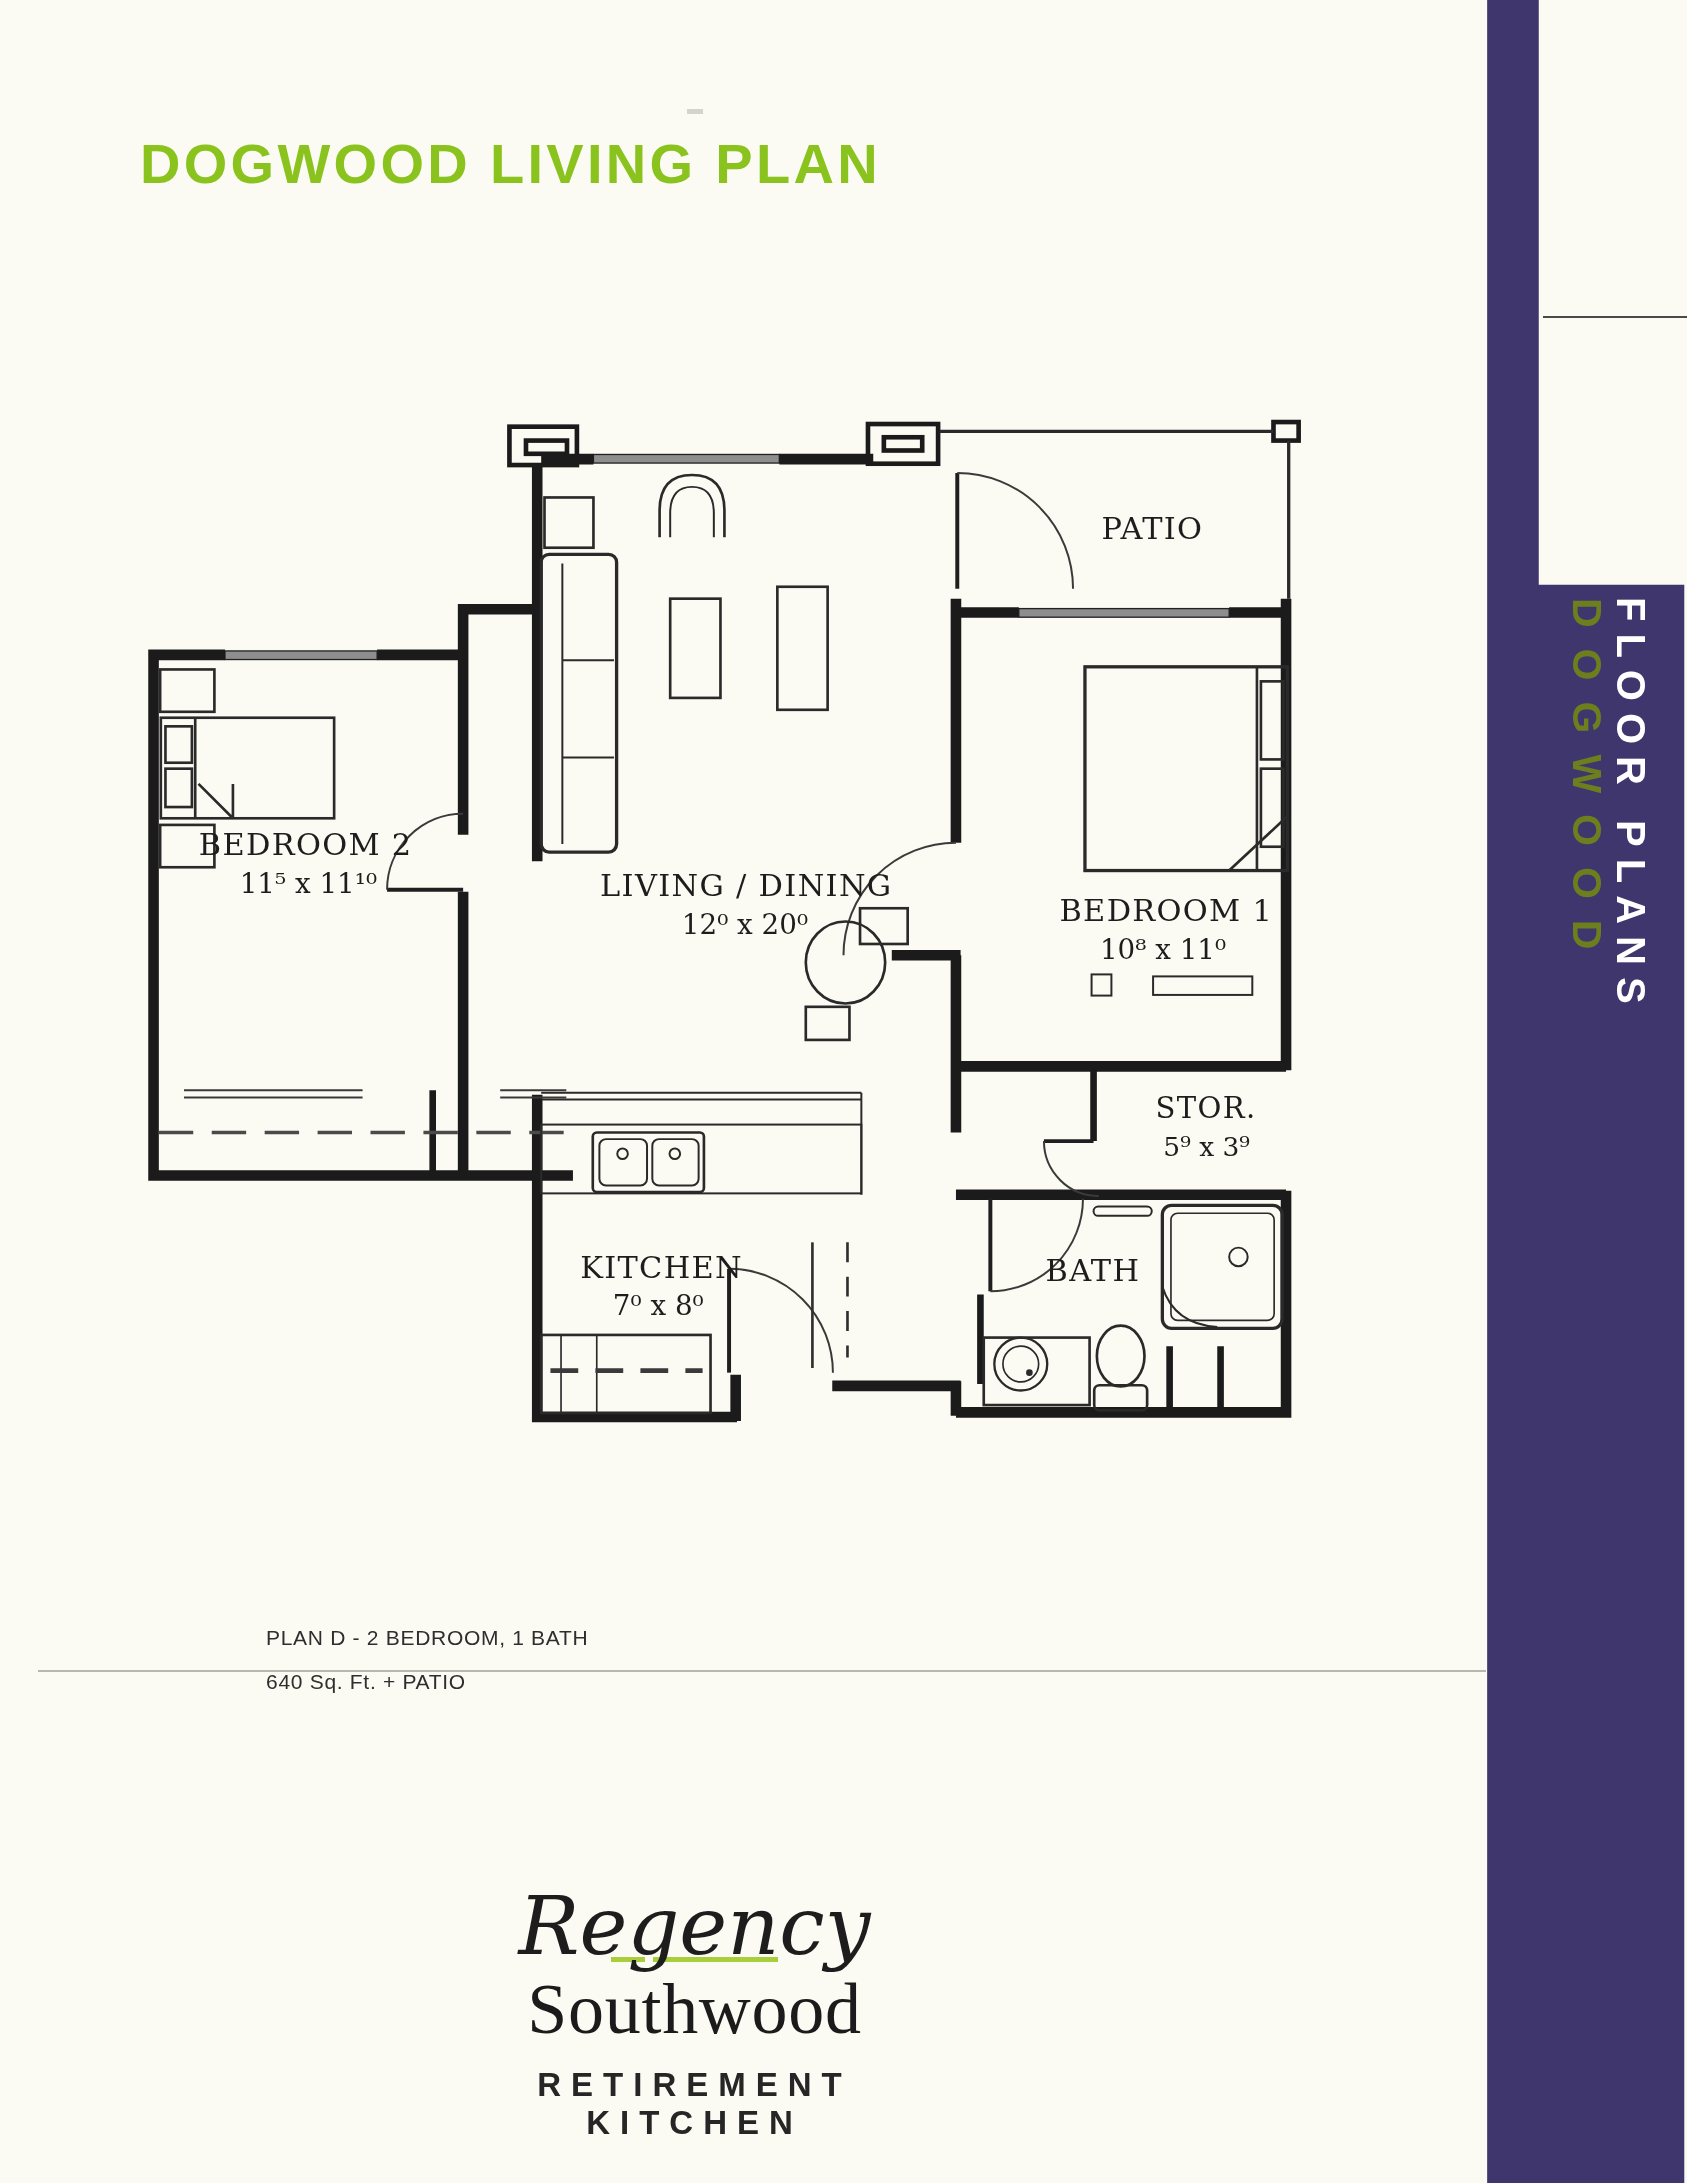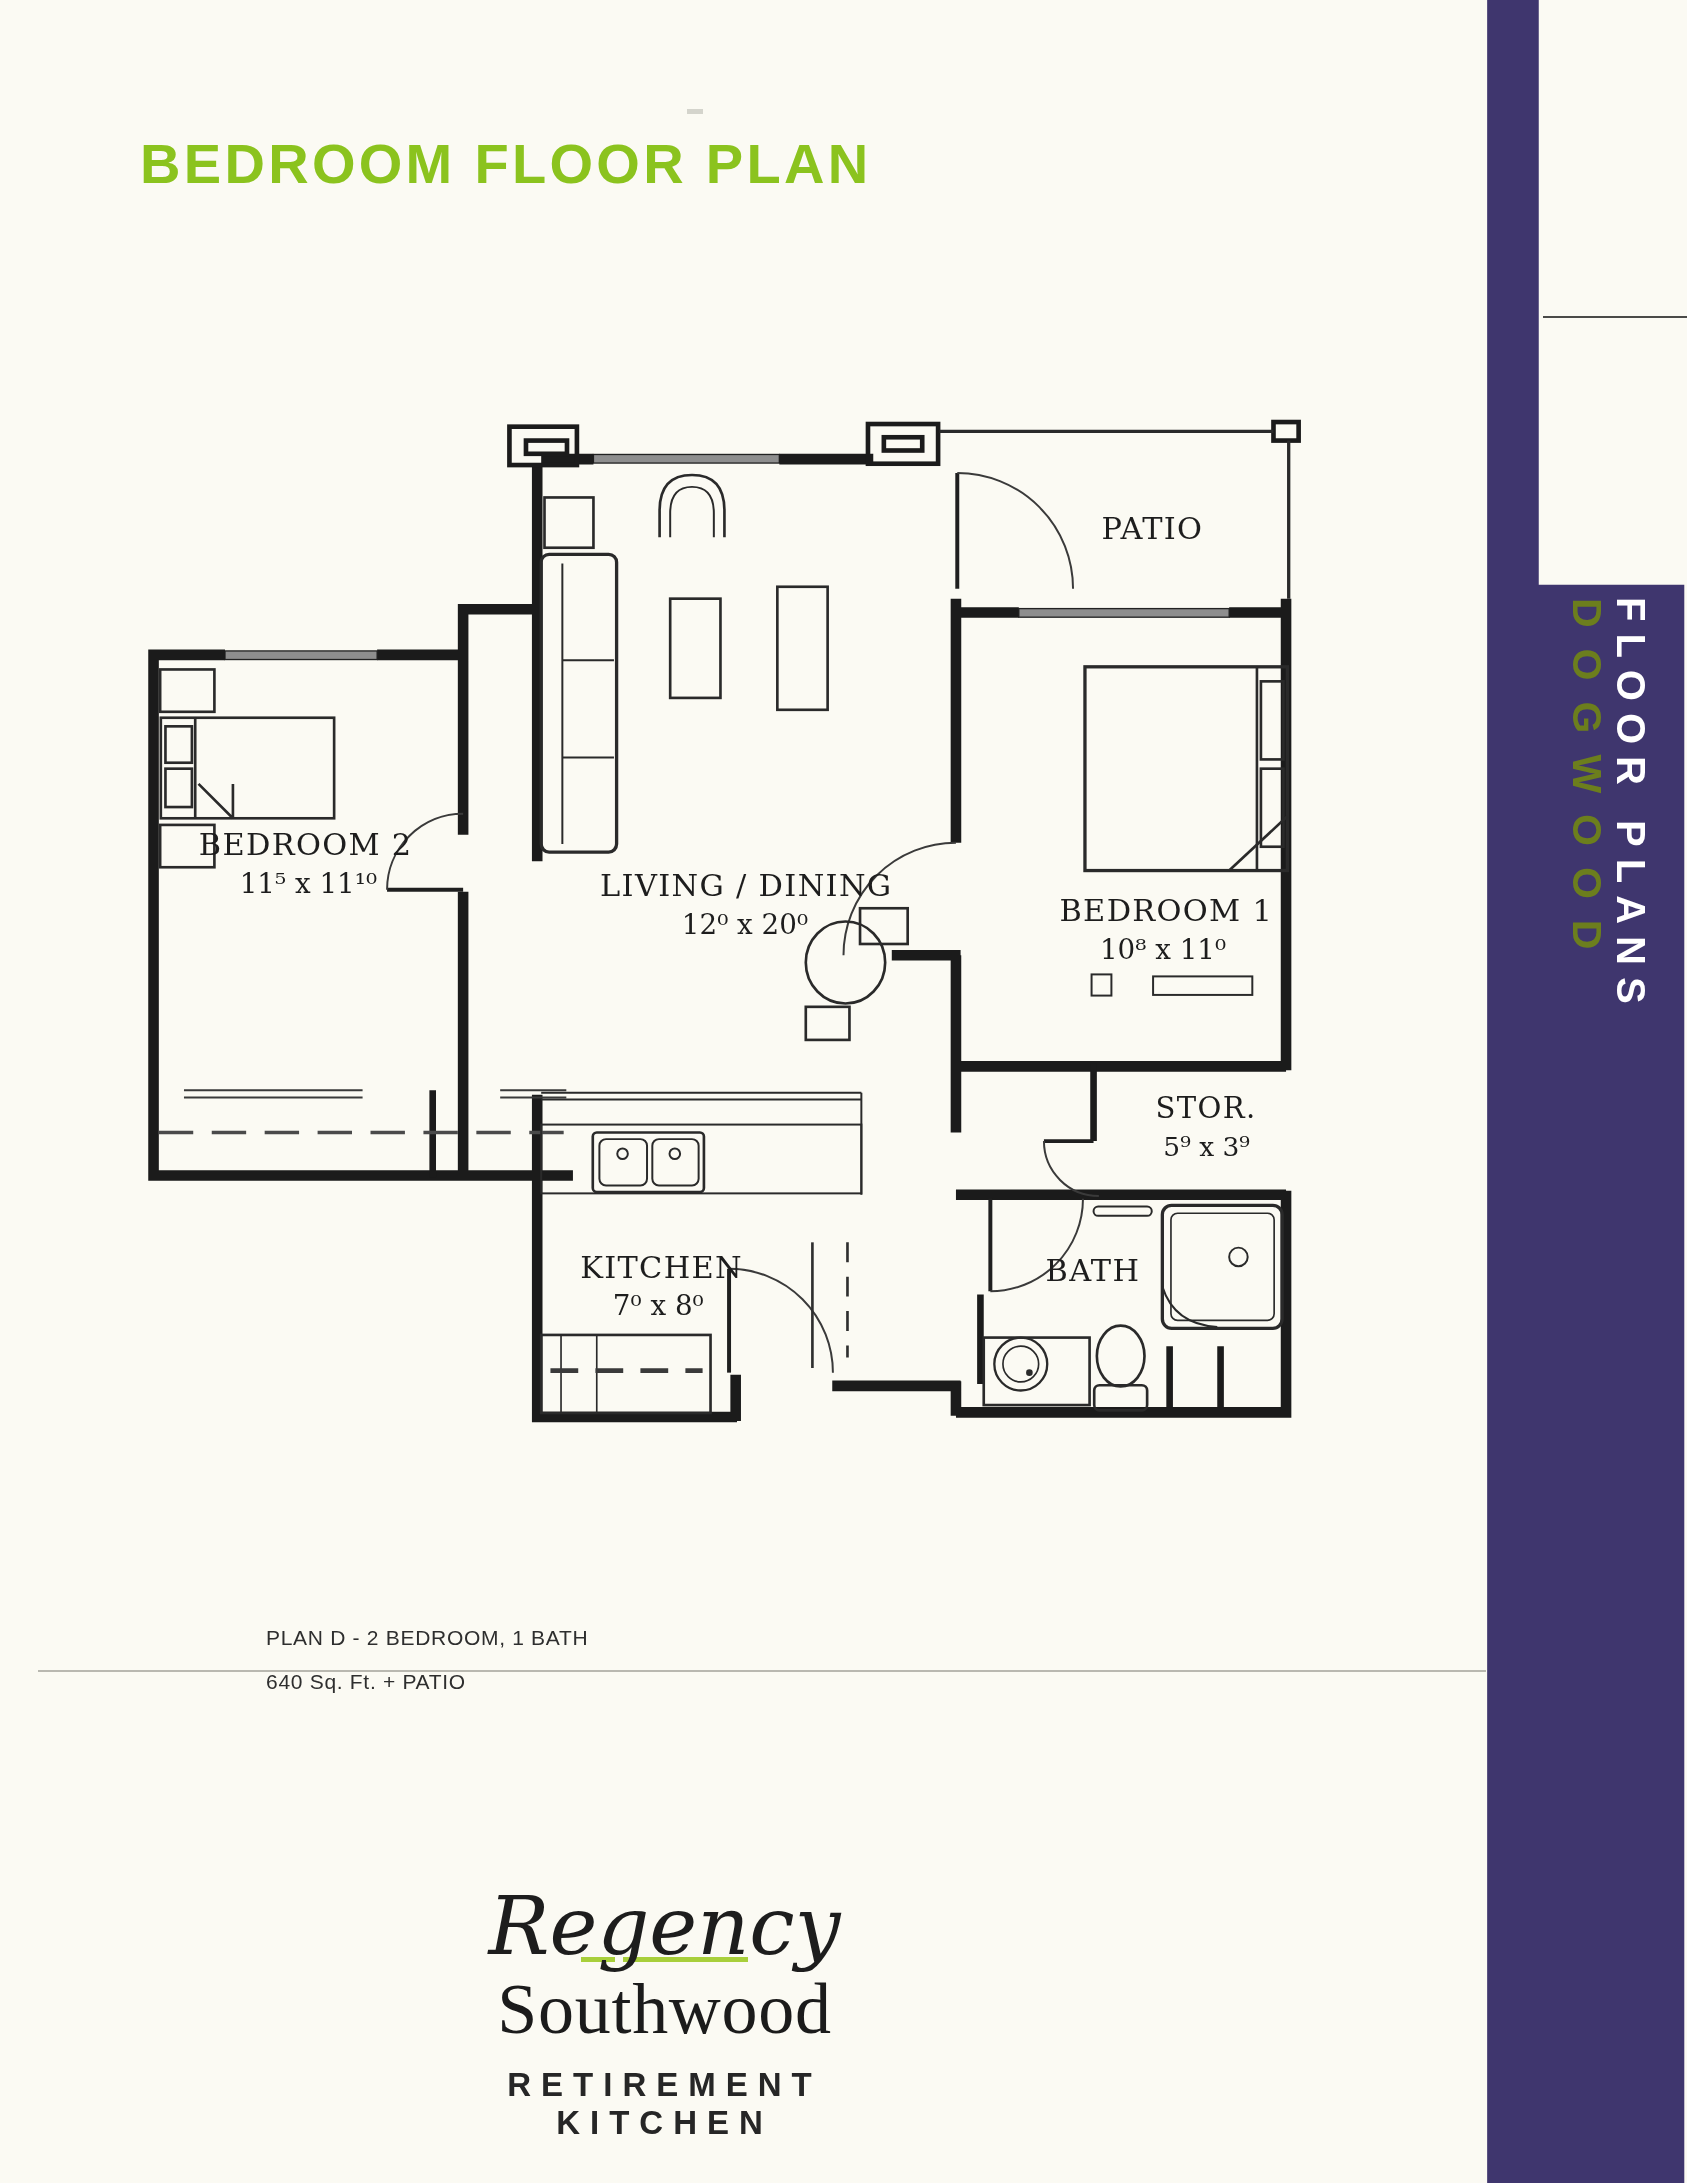--- a/index.html
+++ b/index.html
@@ -22,21 +22,21 @@
   .crease{position:absolute;left:38px;top:1670px;width:1448px;height:2px;background:#b9b8b0;}
   .scan-dash{position:absolute;left:687px;top:109px;width:16px;height:4.6px;background:#d4d4cc;}
   .sidebar{position:absolute;left:0;top:0;width:1687px;height:2183px;pointer-events:none;}
   .sidebar-label{
     position:absolute;writing-mode:vertical-rl;
     font-weight:bold;white-space:nowrap;
   }
   .sidebar-section{left:1608px;top:597px;font-size:40px;letter-spacing:12px;color:#ffffff;}
   .sidebar-page{left:1563px;top:598px;font-size:41px;letter-spacing:21px;color:#6c7e1d;}
   .notch-line{position:absolute;left:1543px;top:316px;width:144px;height:2px;background:#4a4a48;}
-  .logo{position:absolute;left:400px;top:1887px;width:529px;text-align:center;}
+  .logo{position:absolute;left:430px;top:1887px;width:529px;text-align:center;}
   .logo-script{
     font-family:"DejaVu Serif",serif;font-style:italic;
     font-size:81px;color:#1d1d1d;line-height:79px;
   }
   .logo-underline{
     width:167px;height:5.3px;margin:-9.3px auto 1.3px auto;
     background:linear-gradient(to right,#a8cf3b 0px,#a8cf3b 34px,rgba(0,0,0,0) 34px,rgba(0,0,0,0) 42px,#a8cf3b 42px,#a8cf3b 167px);
   }
   .logo-name{
     font-family:"Liberation Serif",serif;font-size:72px;color:#1b1b1b;
@@ -44,21 +44,21 @@
   }
   .logo-tagline{
     font-size:33px;font-weight:bold;letter-spacing:10px;color:#262626;margin-top:9.3px;
   }
 </style>
 </head>
 <body>
 
 <div class="page">
 
-  <div class="title">BEDROOM FLOOR PLAN</div>
+  <div class="title">DOGWOOD LIVING PLAN</div>
   <div class="scan-dash"></div>
 
   <svg class="plan-svg" width="1687" height="2183" viewBox="0 0 2550 3300">
 
     <g fill="#8e8e8e" stroke="#222" stroke-width="2">
       <rect x="340" y="984" width="230" height="13"></rect>
       <rect x="897" y="687" width="281" height="13"></rect>
       <rect x="1540" y="920" width="318" height="13"></rect>
     </g>
 

